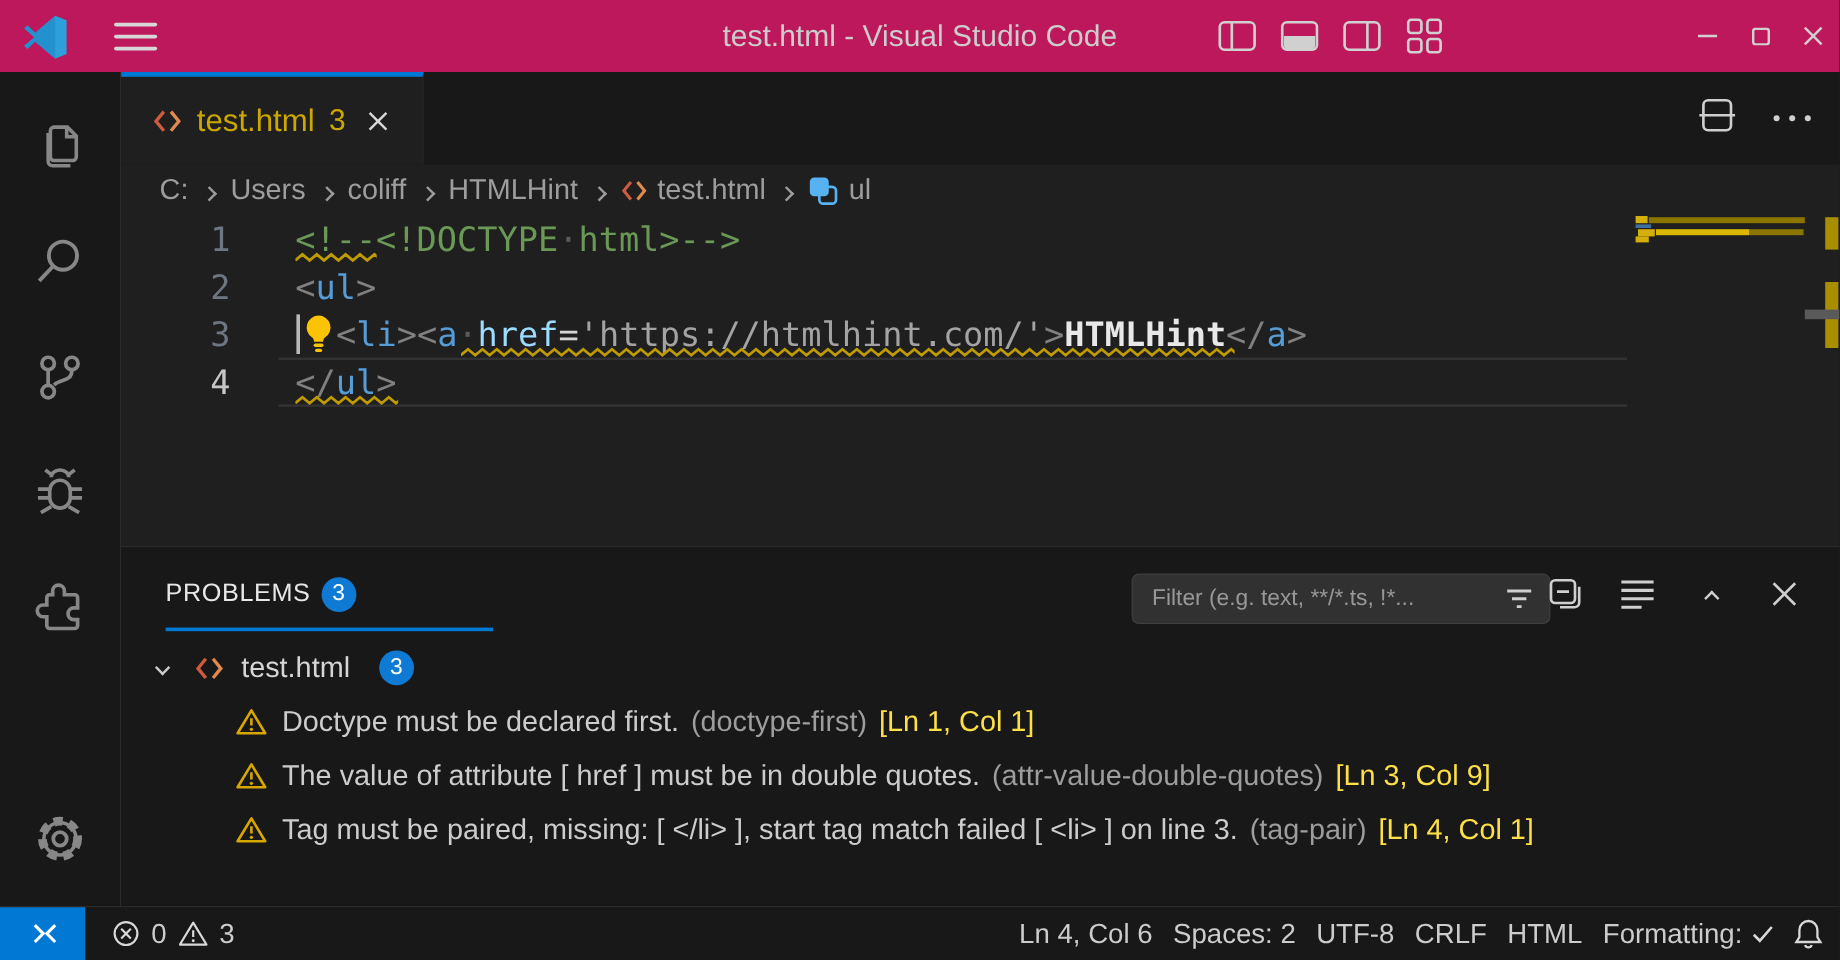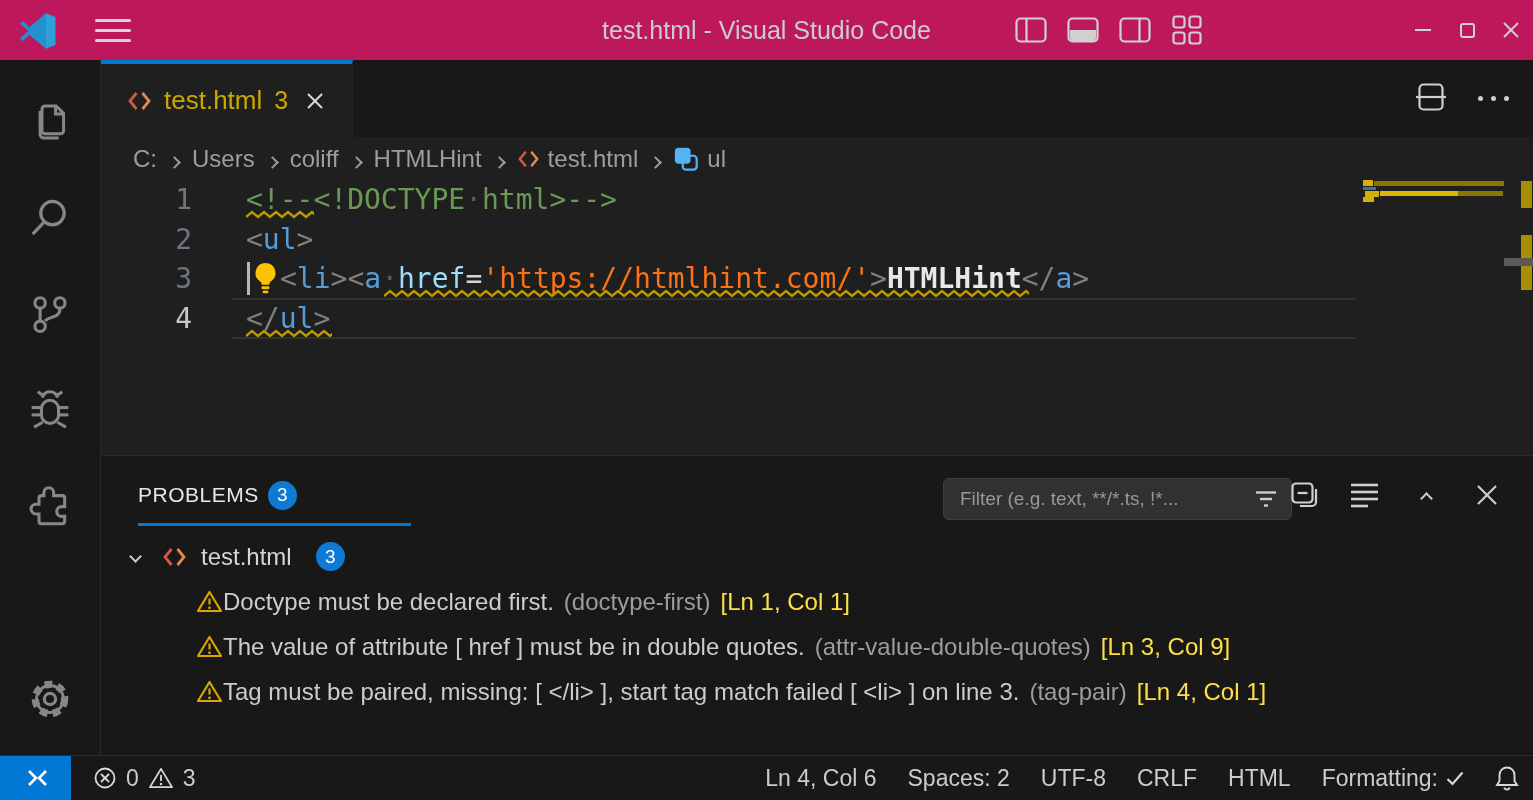--- a/index.html
+++ b/index.html
@@ -52,21 +52,21 @@
   .chev.u { transform:rotate(-135deg); margin-top:6px; }
 
   
   .code-area { position:relative; height:275px; background:#1f1f1f;
     font-family:"DejaVu Sans Mono", monospace; font-size:28px; }
   .code-line { position:absolute; left:0; right:0; height:39.5px; line-height:39.5px; cursor:text; }
   .ln { position:absolute; left:0; width:91px; text-align:right; color:#6e7681; }
   .ln.active { color:#c6c6c6; }
   .lc { position:absolute; left:145px; white-space:pre; color:#d4d4d4; }
   .c-com { color:#6a9955; } .c-tag { color:#569cd6; } .c-attr { color:#9cdcfe; }
-  .c-p { color:#808080; } .c-op { color:#d4d4d4; } .c-str { color:#f97316; }
+  .c-p { color:#808080; } .c-op { color:#d4d4d4; } .c-str { color:#a3a3a3; }
   .c-txt { color:#e8e8e8; font-weight:600; } .c-ws { color:#5a5a5a; }
   .curline { position:absolute; left:131px; width:1124px; height:2px; background:#323232; }
   .cursor { position:absolute; left:146px; width:2.5px; background:#b8b8b8; }
   .squig { position:absolute; height:9px; overflow:hidden; }
   .minimap { position:absolute; left:1262px; top:0; width:141px; height:275px; cursor:pointer; }
   .mm { position:absolute; }
   .ovr { position:absolute; left:1420px; width:11px; background:#a98e00; }
   .sb-slider { position:absolute; left:1403px; top:78px; width:29px; height:8px; background:#5a5a5a; cursor:grab; }
 
   
@@ -84,31 +84,31 @@
   .filter-box input::placeholder { color:#989898; }
   .panel-actions { position:absolute; right:28px; top:0; height:78px; display:flex; align-items:center; gap:25px; }
   .pa-btn { width:36px; height:36px; display:flex; align-items:center; justify-content:center; cursor:pointer; }
 
   .trow { height:45px; display:flex; align-items:center; font-size:24px; color:#cccccc; cursor:pointer; }
   .file-row { padding-left:30px; }
   .file-name { margin-left:14px; color:#d5d5d5; }
   .file-path { margin-left:16px; color:#9a9a9a; }
   .file-row .badge { margin-left:24px; }
   .prob-row { padding-left:95px; }
-  .prob-msg { margin-left:0; color:#cccccc; }
+  .prob-msg { margin-left:12px; color:#cccccc; }
   .prob-src { margin-left:10px; color:#9d9d9d; }
   .prob-pos { margin-left:10px; color:#fde047; }
 
   
   .statusbar { position:relative; height:45px; background:#181818; border-top:1px solid #2b2b2b;
     display:flex; align-items:center; color:#cccccc; font-size:23px; }
   .remote { width:71px; height:44px; background:#0078d4; display:flex; align-items:center;
     justify-content:center; cursor:pointer; }
   .sb-problems { display:flex; align-items:center; gap:9px; margin-left:16px; cursor:pointer; height:44px; padding:0 6px; }
-  .sb-right { position:absolute; right:14px; top:0; height:44px; display:flex; align-items:flex-start; gap:31px; }
+  .sb-right { position:absolute; right:14px; top:0; height:44px; display:flex; align-items:flex-start; gap:17px; }
   .sb-item { cursor:pointer; display:flex; align-items:center; gap:8px; height:44px; }
 </style>
 </head>
 <body>
 
 <div class="win">
 
   <div class="titlebar">
     <svg class="tb-logo" viewBox="0 0 100 100">
       <path fill="#2d9fdb" d="M71 3 L96 13 V87 L71 97 L27 60 L10 76 L3 69 L25 50 L3 31 L10 24 L27 40 Z"></path>

